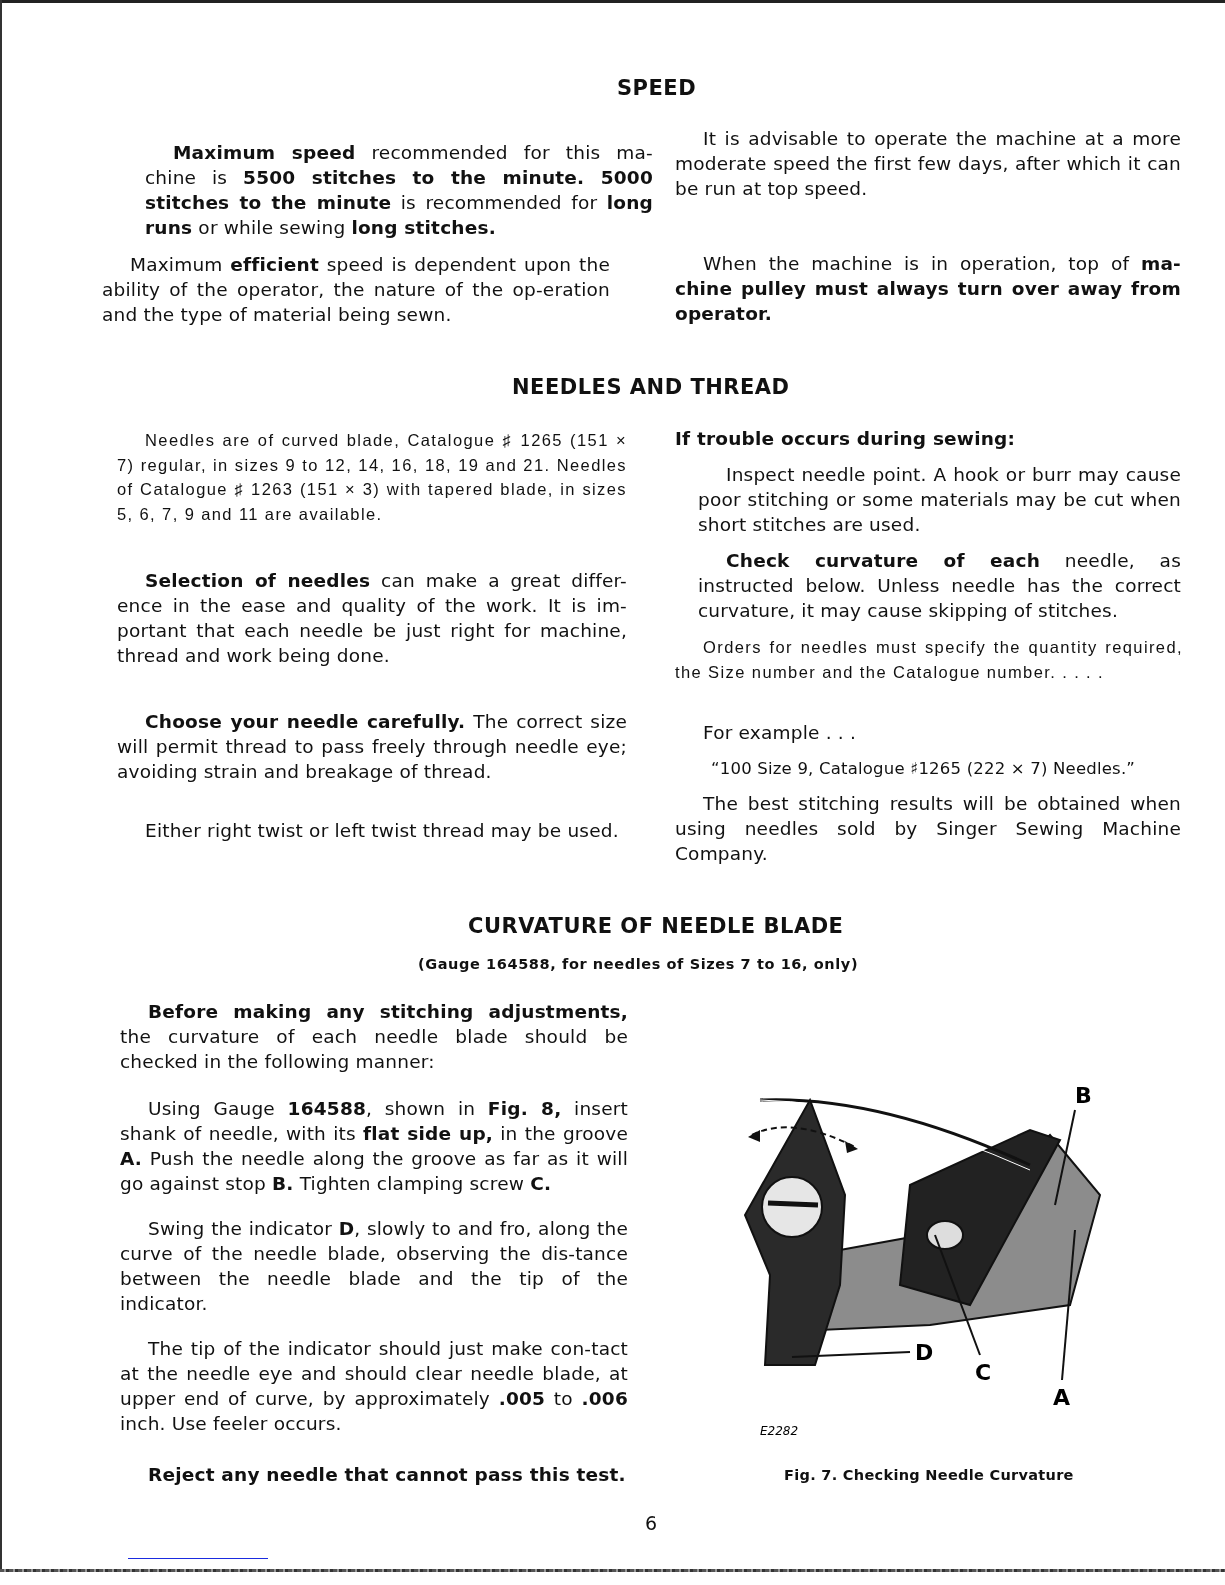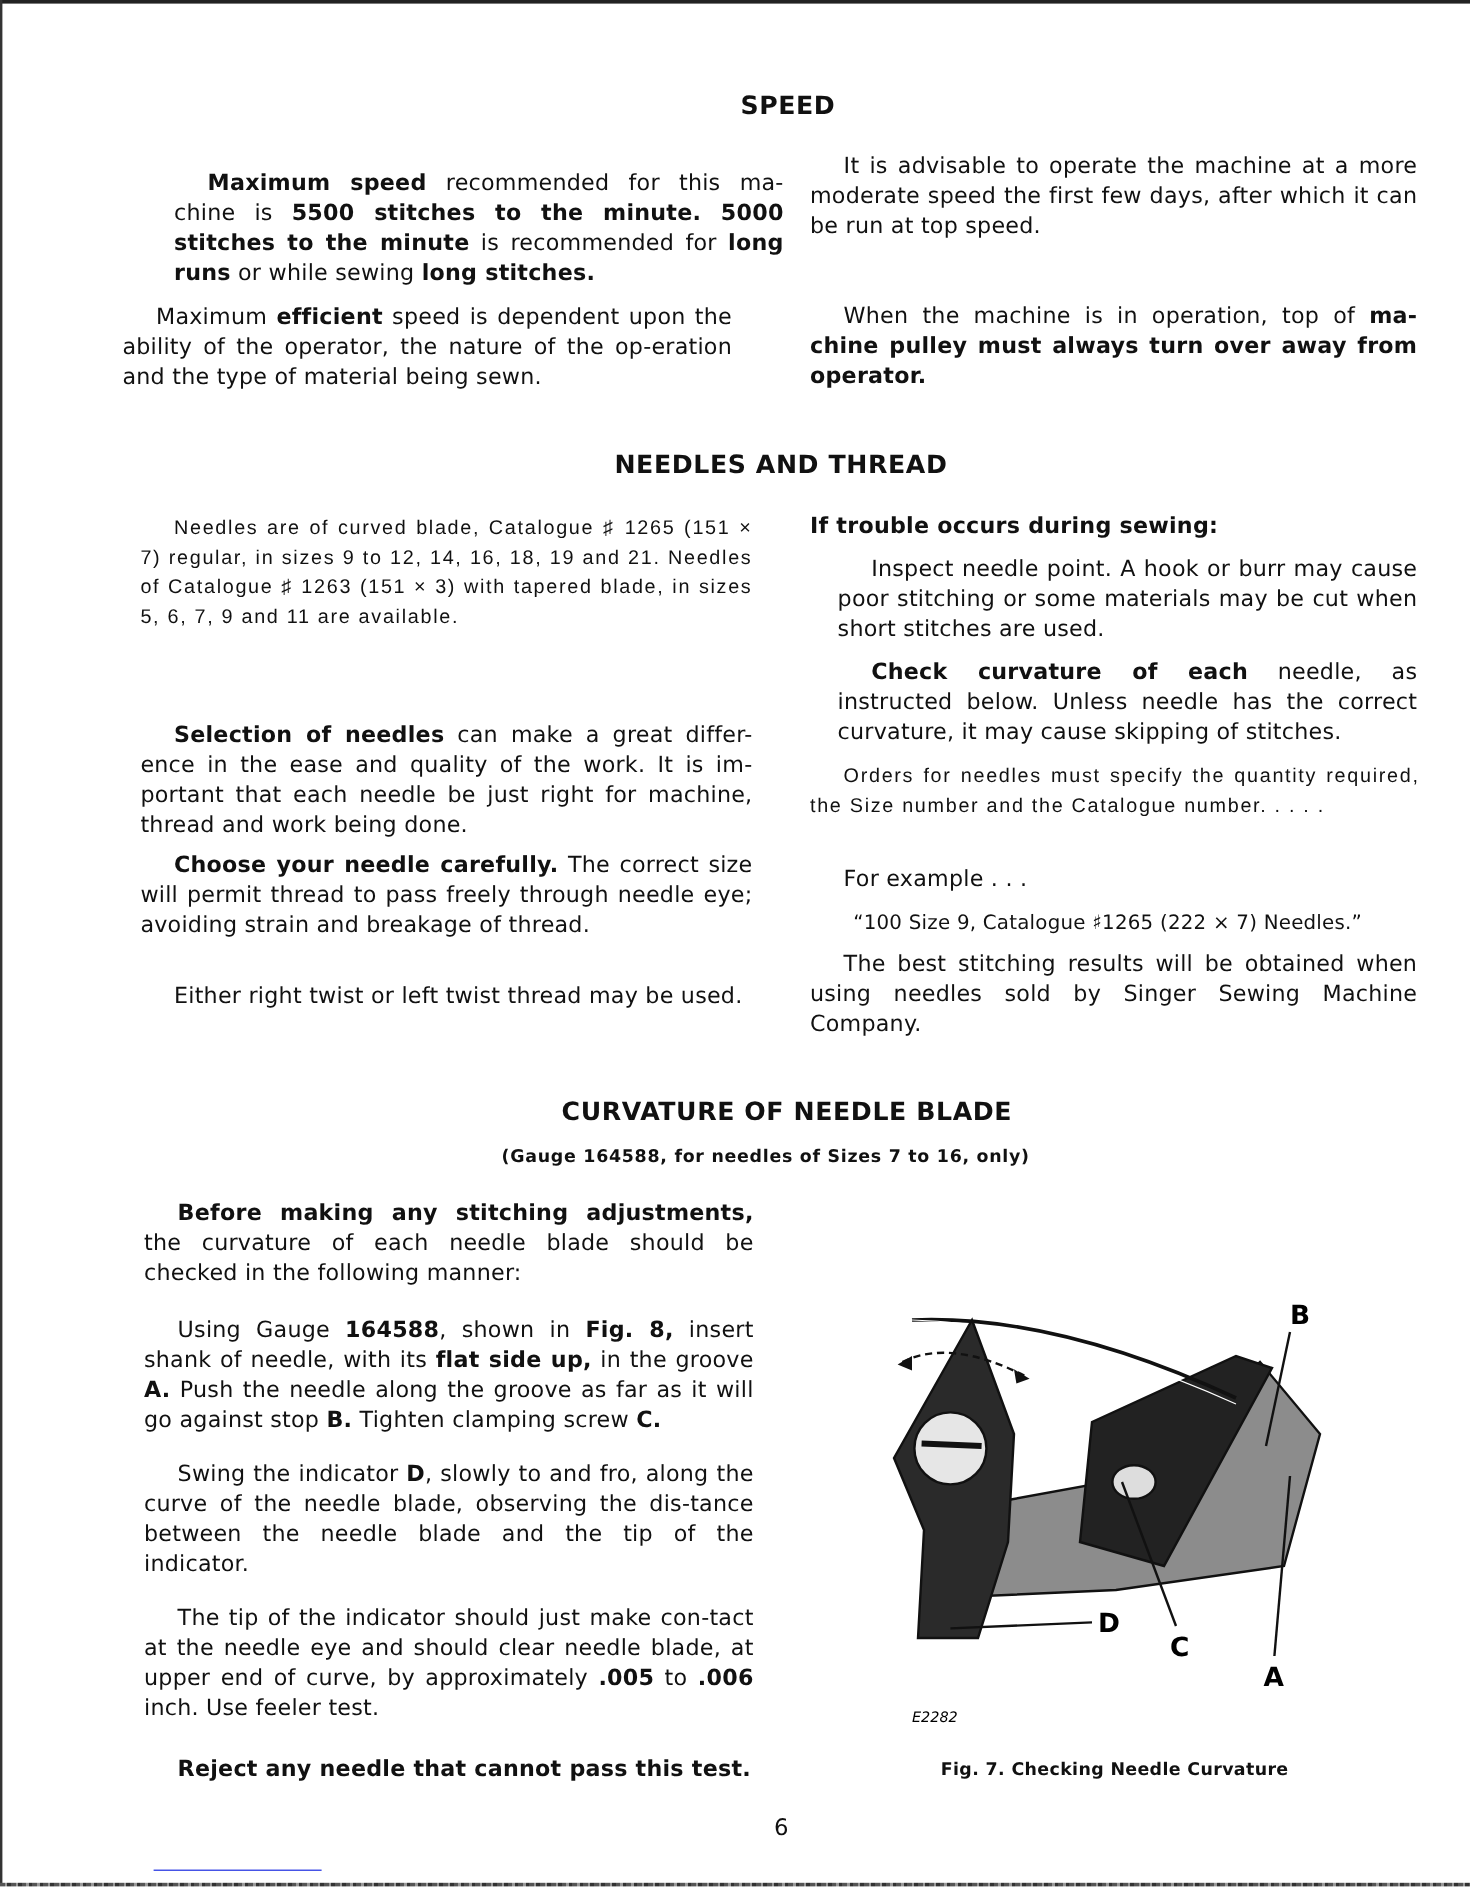--- a/index.html
+++ b/index.html
@@ -27,38 +27,38 @@
 <div class="left-rule"></div>
 
 <div class="h" style="left:617px;top:76px;">SPEED</div>
 <div class="p" style="left:117px;top:140px;width:508px;margin-left:28px;"><span class="ind"></span><b>Maximum speed</b><span> recommended for this ma-chine is </span><b>5500 stitches to the minute. 5000 stitches to the minute</b><span> is recommended for </span><b>long runs</b><span> or while sewing </span><b>long stitches.</b></div>
 <div class="p" style="left:102px;top:252px;width:508px;"><span class="ind"></span><span>Maximum </span><b>efficient</b><span> speed is dependent upon the ability of the operator, the nature of the op-eration and the type of material being sewn.</span></div>
 <div class="p" style="left:675px;top:126px;width:506px;"><span class="ind"></span><span>It is advisable to operate the machine at a more moderate speed the first few days, after which it can be run at top speed.</span></div>
 <div class="p" style="left:675px;top:251px;width:506px;"><span class="ind"></span><span>When the machine is in operation, top of </span><b>ma-chine pulley must always turn over away from operator.</b></div>
 
 <div class="h" style="left:512px;top:375px;">NEEDLES AND THREAD</div>
 <div class="p mono" style="left:117px;top:428px;width:510px;"><span class="ind"></span><span>Needles are of curved blade, Catalogue ♯ 1265 (151 × 7) regular, in sizes 9 to 12, 14, 16, 18, 19 and 21.  Needles of Catalogue ♯ 1263 (151 × 3) with tapered blade, in sizes 5, 6, 7, 9 and 11 are available.</span></div>
-<div class="p" style="left:117px;top:600px;width:510px;"><span class="ind"></span><b>Selection of needles</b><span> can make a great differ-ence in the ease and quality of the work. It is im-portant that each needle be just right for machine, thread and work being done.</span></div>
+<div class="p" style="left:117px;top:568px;width:510px;"><span class="ind"></span><b>Selection of needles</b><span> can make a great differ-ence in the ease and quality of the work. It is im-portant that each needle be just right for machine, thread and work being done.</span></div>
 <div class="p" style="left:117px;top:709px;width:510px;"><span class="ind"></span><b>Choose your needle carefully.</b><span> The correct size will permit thread to pass freely through needle eye; avoiding strain and breakage of thread.</span></div>
 <div class="p" style="left:117px;top:818px;width:510px;"><span class="ind"></span><span>Either right twist or left twist thread may be used.</span></div>
 
 <div class="p" style="left:675px;top:426px;width:506px;font-weight:bold;">If trouble occurs during sewing:</div>
 <div class="p" style="left:698px;top:462px;width:483px;"><span class="ind"></span><span>Inspect needle point. A hook or burr may cause poor stitching or some materials may be cut when short stitches are used.</span></div>
 <div class="p" style="left:698px;top:548px;width:483px;"><span class="ind"></span><b>Check curvature of each</b><span> needle, as instructed below. Unless needle has the correct curvature, it may cause skipping of stitches.</span></div>
 <div class="p mono" style="left:675px;top:635px;width:508px;"><span class="ind"></span><span>Orders for needles must specify the quantity required, the Size number and the Catalogue number. . . . .</span></div>
 <div class="p" style="left:675px;top:720px;width:506px;"><span class="ind"></span><span>For example . . .</span></div>
 <div class="p" style="left:683px;top:756px;width:520px;font-size:16.5px;text-align:left;white-space:nowrap;"><span class="ind"></span><span>“100 Size 9, Catalogue ♯1265 (222 × 7) Needles.”</span></div>
 <div class="p" style="left:675px;top:791px;width:506px;"><span class="ind"></span><span>The best stitching results will be obtained when using needles sold by Singer Sewing Machine Company.</span></div>
 
 <div class="h" style="left:468px;top:914px;">CURVATURE OF NEEDLE BLADE</div>
 <div class="sub" style="left:418px;top:956px;">(Gauge 164588, for needles of Sizes 7 to 16, only)</div>
 <div class="p" style="left:120px;top:999px;width:508px;"><span class="ind"></span><b>Before making any stitching adjustments,</b><span> the curvature of each needle blade should be checked in the following manner:</span></div>
 <div class="p" style="left:120px;top:1096px;width:508px;"><span class="ind"></span><span>Using Gauge </span><b>164588</b><span>, shown in </span><b>Fig. 8,</b><span> insert shank of needle, with its </span><b>flat side up,</b><span> in the groove </span><b>A.</b><span> Push the needle along the groove as far as it will go against stop </span><b>B.</b><span> Tighten clamping screw </span><b>C.</b></div>
 <div class="p" style="left:120px;top:1216px;width:508px;"><span class="ind"></span><span>Swing the indicator </span><b>D</b><span>, slowly to and fro, along the curve of the needle blade, observing the dis-tance between the needle blade and the tip of the indicator.</span></div>
-<div class="p" style="left:120px;top:1336px;width:508px;"><span class="ind"></span><span>The tip of the indicator should just make con-tact at the needle eye and should clear needle blade, at upper end of curve, by approximately </span><b>.005</b><span> to </span><b>.006</b><span> inch. Use feeler test.</span></div>
+<div class="p" style="left:120px;top:1336px;width:508px;"><span class="ind"></span><span>The tip of the indicator should just make con-tact at the needle eye and should clear needle blade, at upper end of curve, by approximately </span><b>.005</b><span> to </span><b>.006</b><span> inch. Use feeler occurs.</span></div>
 <div class="p" style="left:120px;top:1462px;width:508px;"><span class="ind"></span><b>Reject any needle that cannot pass this test.</b></div>
 
 <svg class="fig" viewBox="0 0 390 370">
 
   <path d="M110 175 L220 155 L320 60 L370 120 L340 230 L200 250 L90 255 Z" fill="#8c8c8c" stroke="#111" stroke-width="2"></path>
   <path d="M180 110 L300 55 L330 65 L240 230 L170 210 Z" fill="#222" stroke="#111" stroke-width="2"></path>
   <ellipse cx="215" cy="160" rx="18" ry="14" fill="#ddd" stroke="#111" stroke-width="2"></ellipse>
   <path d="M30 25 Q150 20 300 90" fill="none" stroke="#111" stroke-width="3"></path>
   <path d="M30 25 Q150 28 300 95" fill="none" stroke="#fff" stroke-width="1"></path>
 

